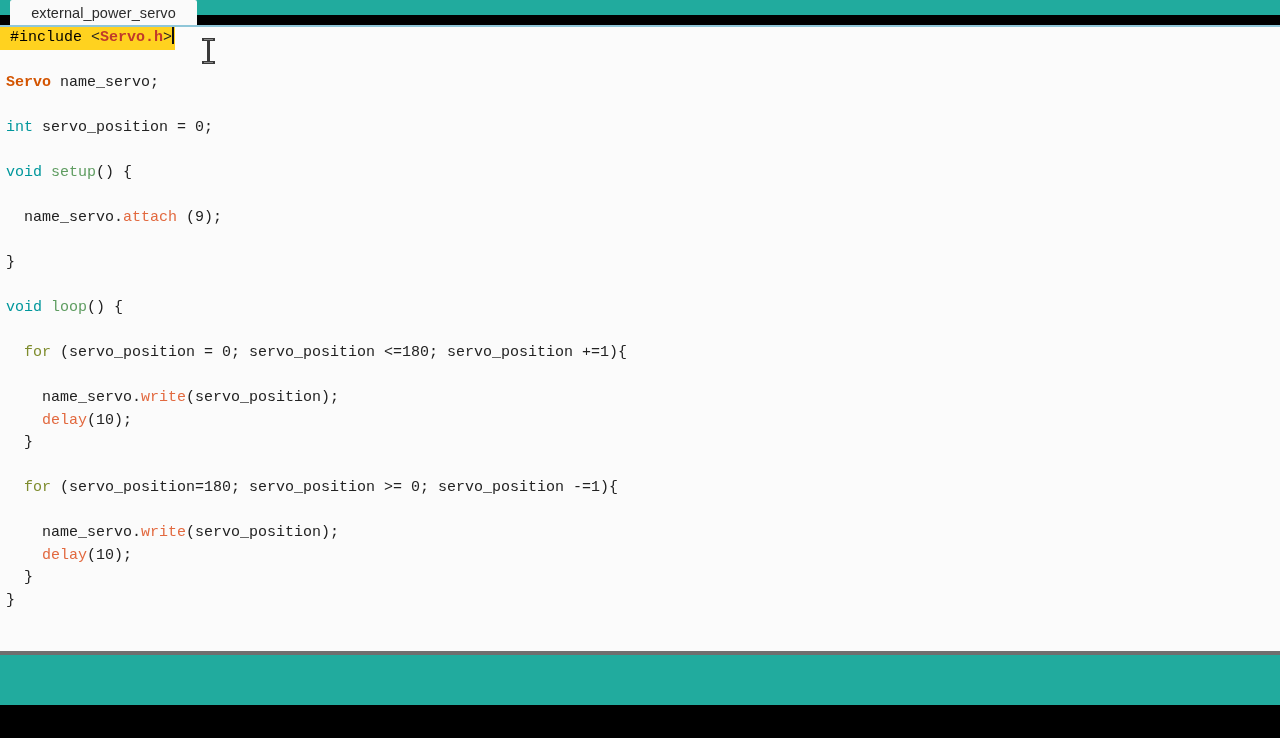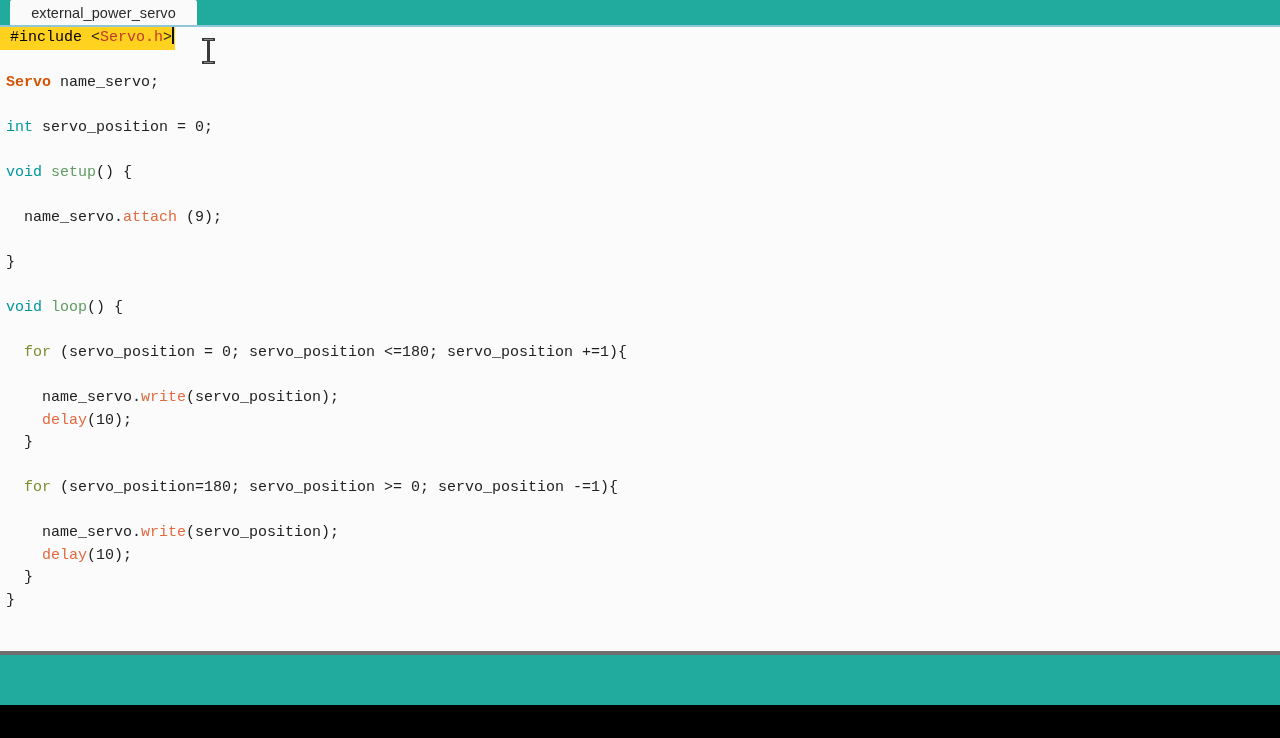--- a/index.html
+++ b/index.html
@@ -18,21 +18,21 @@
     width: 1280px;
     height: 738px;
     background: #000000;
   }
 
   
   .tabbar {
     position: absolute;
     left: 0; top: 0;
     width: 1280px;
-    height: 25px;
+    height: 15px;
     background: #21ab9e;
   }
   .tab {
     position: absolute;
     left: 10px; top: 0;
     width: 187px;
     height: 25px;
     background: #fafafa;
     border-top-left-radius: 2px;
     border-top-right-radius: 2px;
@@ -100,21 +100,21 @@
     vertical-align: -3px;
     margin-left: 0px;
   }
 
   
   .tk-type     { color: #00979c; margin-top: 43px; }        
   .tk-class    { color: #d35400; font-weight: bold; }  
   .tk-func     { color: #5e9c60; margin-top: 28px; }        
   .tk-method   { color: #e2693f; }        
   .tk-kw       { color: #7e8c2d; }        
-  .tk-lib      { color: #c0392b; font-weight: normal; } 
+  .tk-lib      { color: #c0392b; font-weight: bold; } 
   .tk-plain    { color: #222222; }
   .tk-pre      { color: #000000; }
 
   
   .ibeam {
     position: absolute;
     left: 202px; top: 38px;
     width: 13px;
     height: 26px;
     pointer-events: none;

